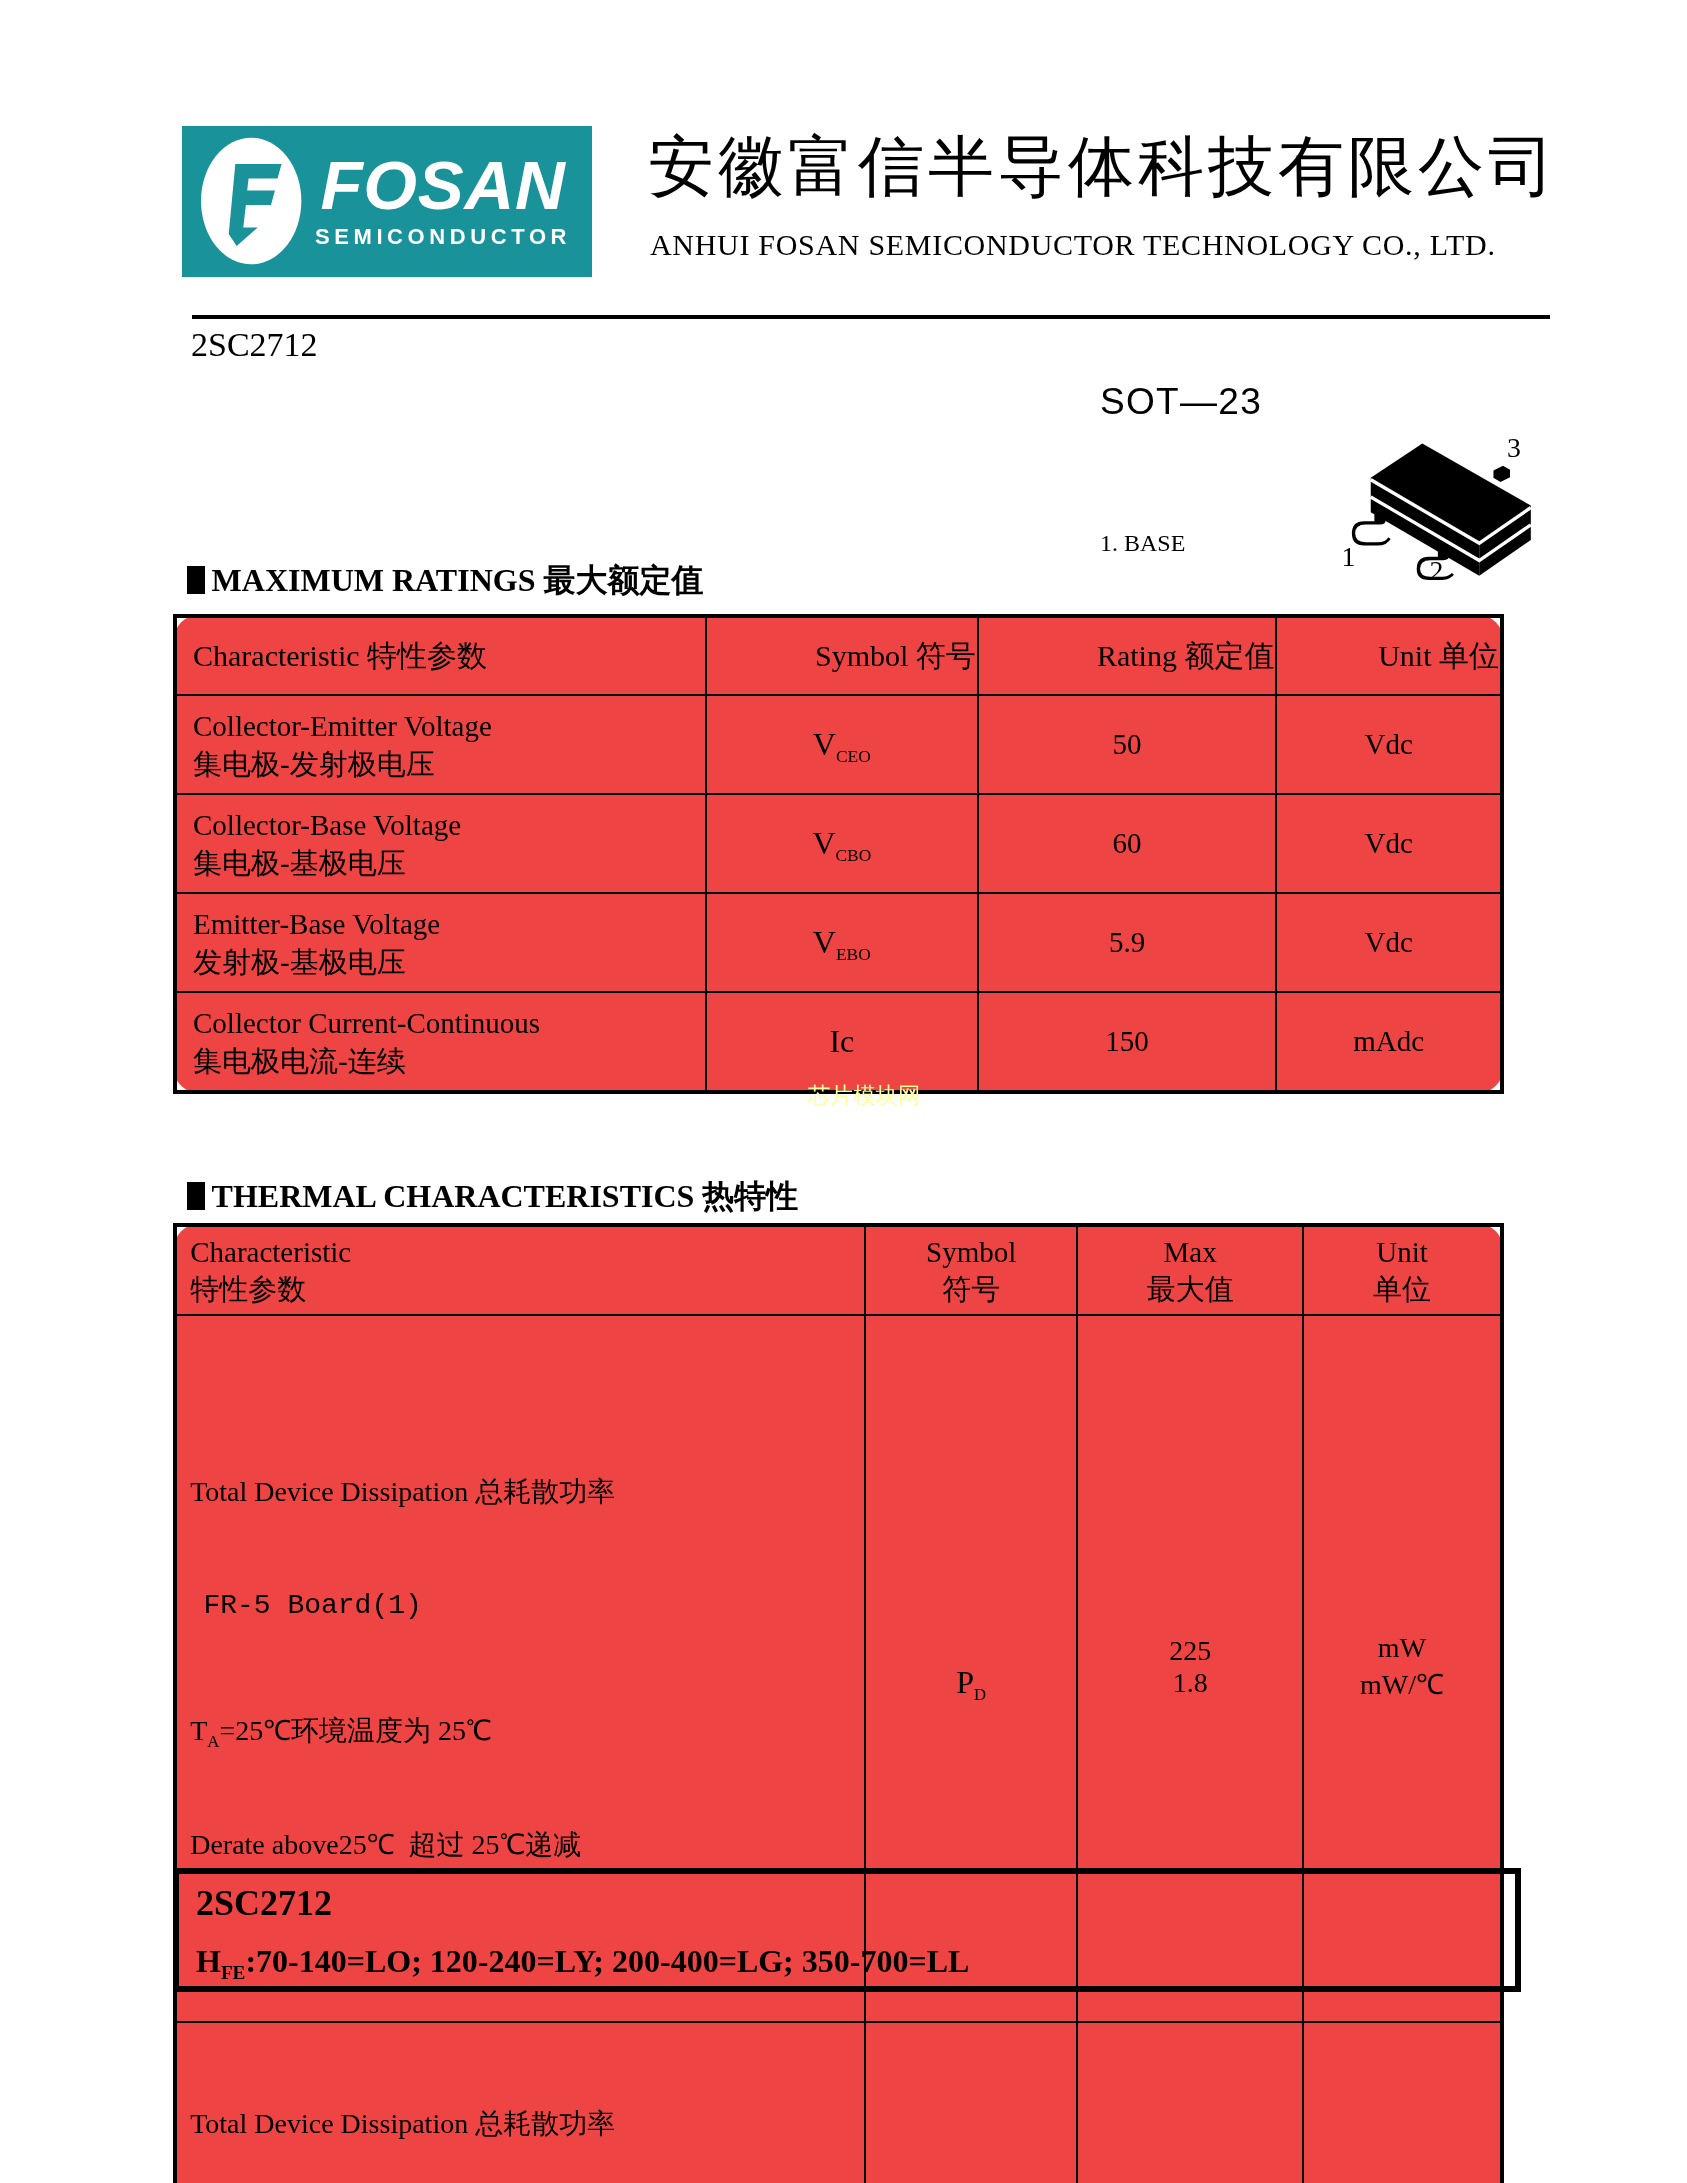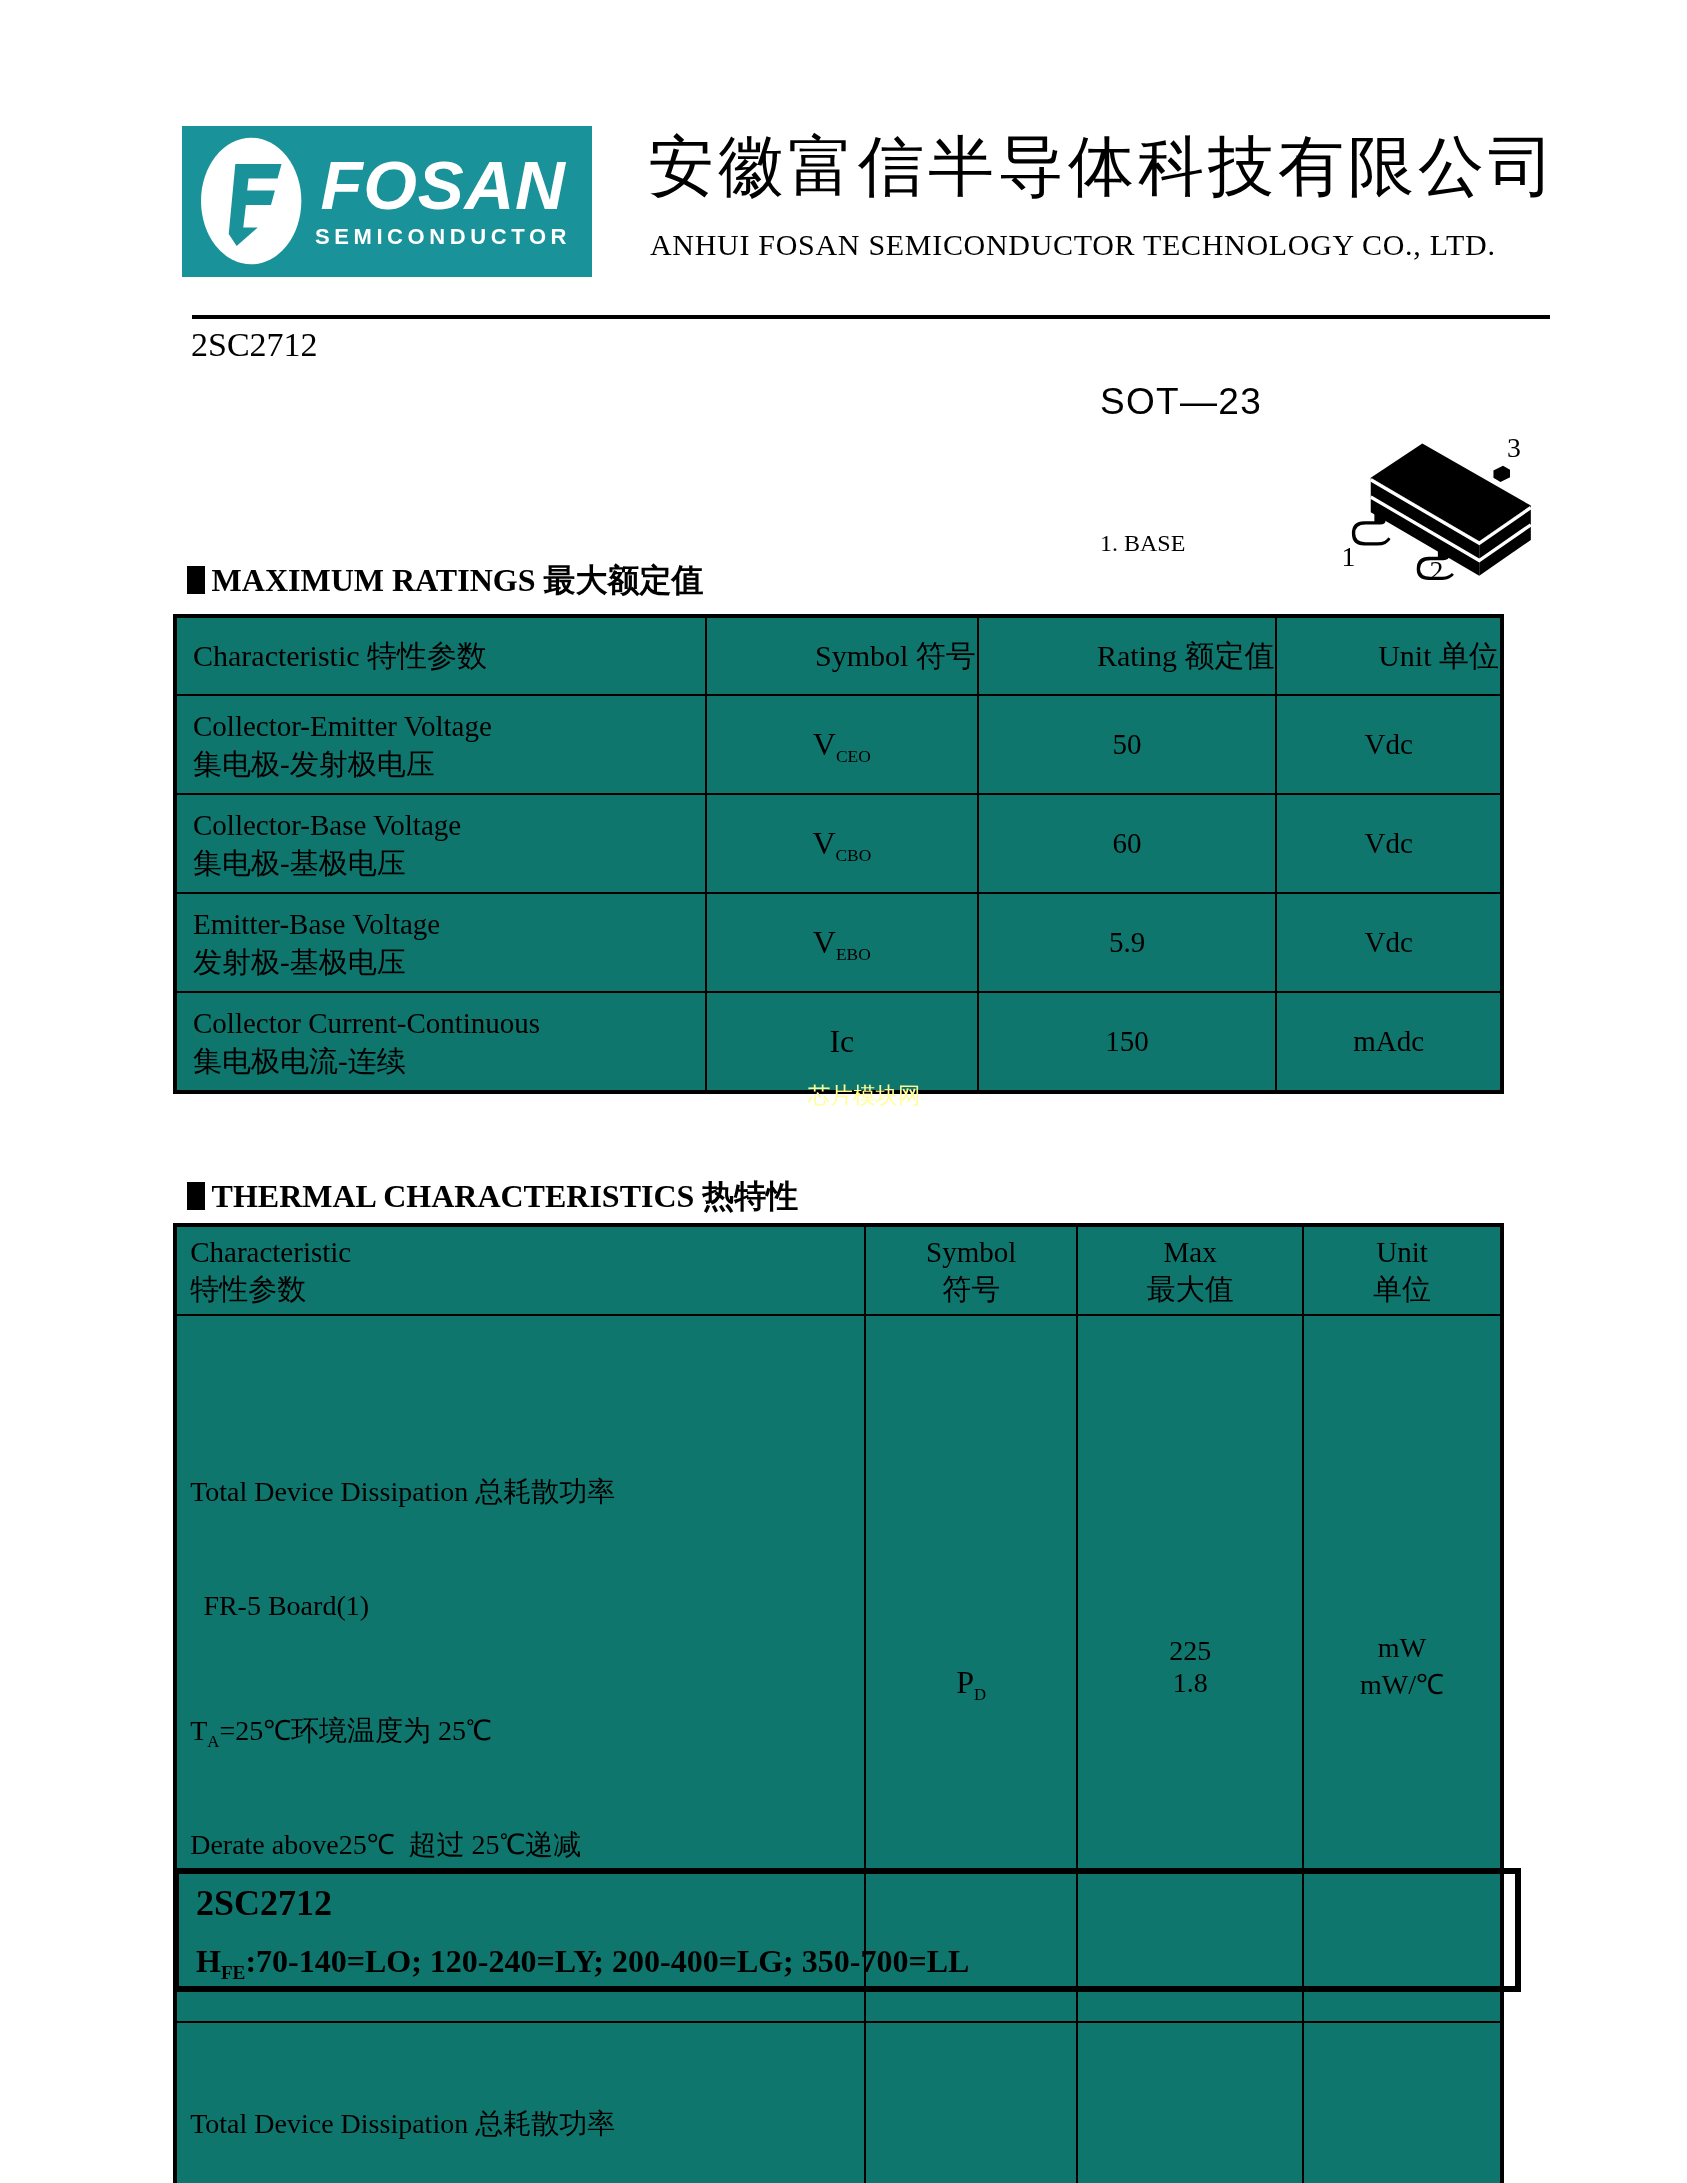--- a/index.html
+++ b/index.html
@@ -45,37 +45,37 @@
   .section-heading{position:absolute;left:187px;font-weight:bold;font-size:32px;white-space:pre-wrap;}
   .h-max{top:559px;}
   .h-thermal{top:1175px;}
   .h-marking{top:1821px;}
   .bullet{
     display:inline-block;width:18px;height:28px;background:#000;
     margin-right:6.6px;vertical-align:-2.6px;
   }
 
   
-  table{border-collapse:collapse;table-layout:fixed;position:absolute;background:#0f766e;}
+  table{border-collapse:collapse;table-layout:fixed;position:absolute;background:#ef4444;border-radius:28px;}
   th,td{border:2px solid #000;overflow:hidden;}
   .t1{left:173px;top:614px;width:1331px;border:4.6px solid #000;}
   .t1 th{height:74px;font-size:30px;font-weight:normal;text-align:right;}
   .t1 th.c-char{text-align:left;padding-left:16px;}
   .t1 td{height:95px;font-size:29px;text-align:center;vertical-align:middle;}
   .t1 td.c-char{text-align:left;padding-left:16px;line-height:38px;}
   .t2{left:173px;top:1223px;width:1331px;border:4.6px solid #000;}
   .t2 th{height:85px;font-size:29px;font-weight:normal;text-align:center;line-height:37px;vertical-align:middle;}
   .t2 th.c-char{text-align:left;padding-left:13.2px;}
   .t2 td{font-size:28px;text-align:center;vertical-align:middle;}
   .t2 td.c-char{text-align:left;padding-left:13.2px;line-height:40px;white-space:pre-wrap;}
   .t2 .r1{height:165px;}
   .t2 .r2{height:134px;}
   .r1 .char-lines{line-height:38px;}
   .gap-top{margin-top:10.6px;}
-  .indent{padding-left:13.2px;}
+  .indent{padding-left:13.2px;font-family:Liberation Mono, monospace;}
   .stack{display:flex;flex-direction:column;justify-content:space-between;height:100%;box-sizing:border-box;}
   .stack-r1{padding:28px 0 30px 0;}
   .sym-top{vertical-align:top;padding-top:29px;}
   sub{font-size:60%;line-height:0;}
   .sym{font-size:32px;}
 
   
   .watermark{
     position:absolute;left:808px;top:1080px;font-size:22.5px;
     font-family:"DejaVu Sans", sans-serif;color:var(--watermark-yellow,#ffff99);

